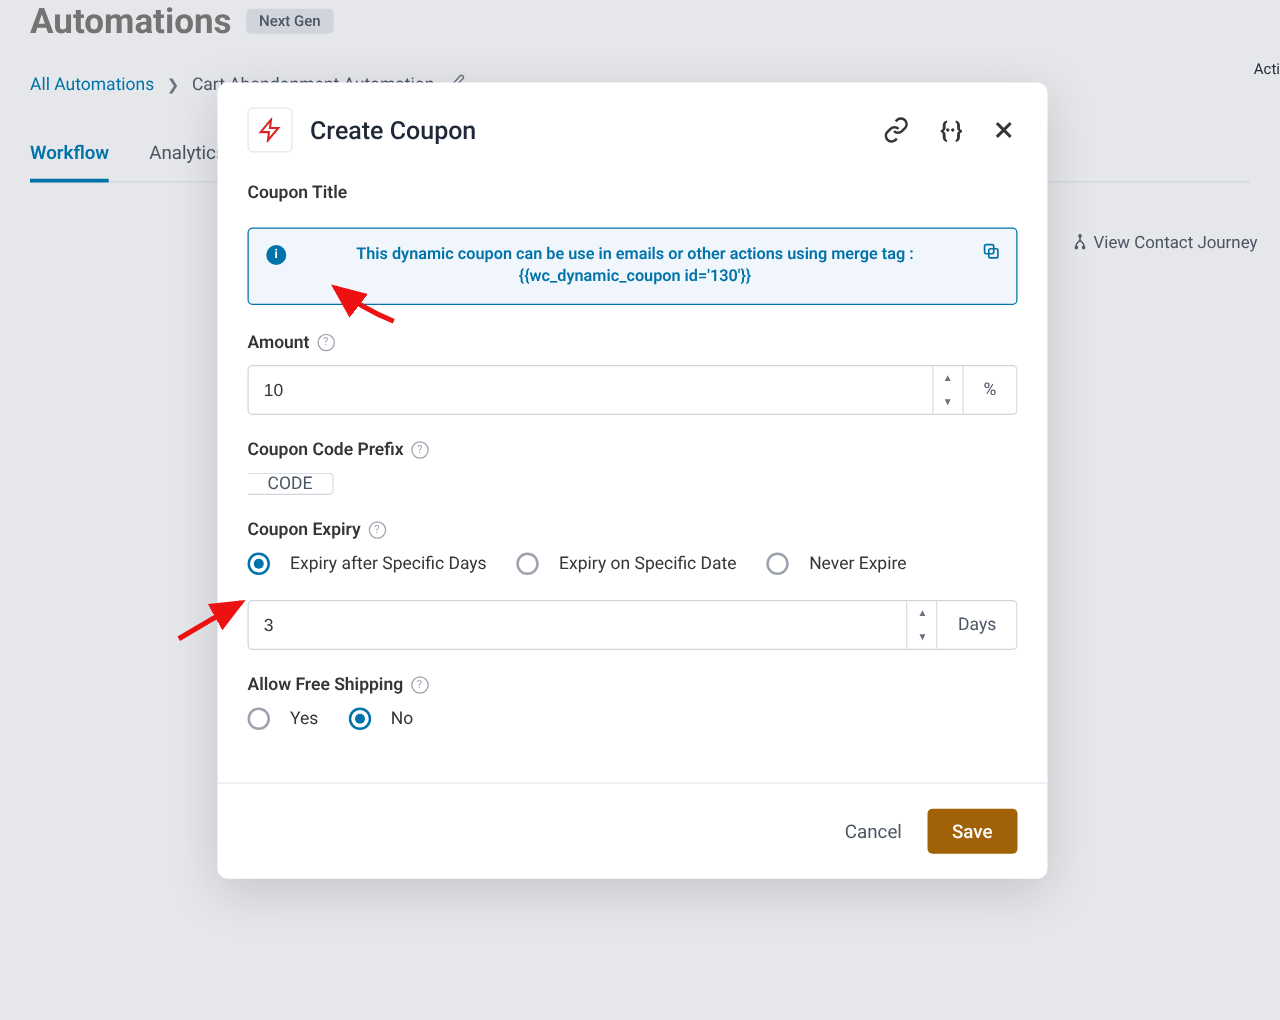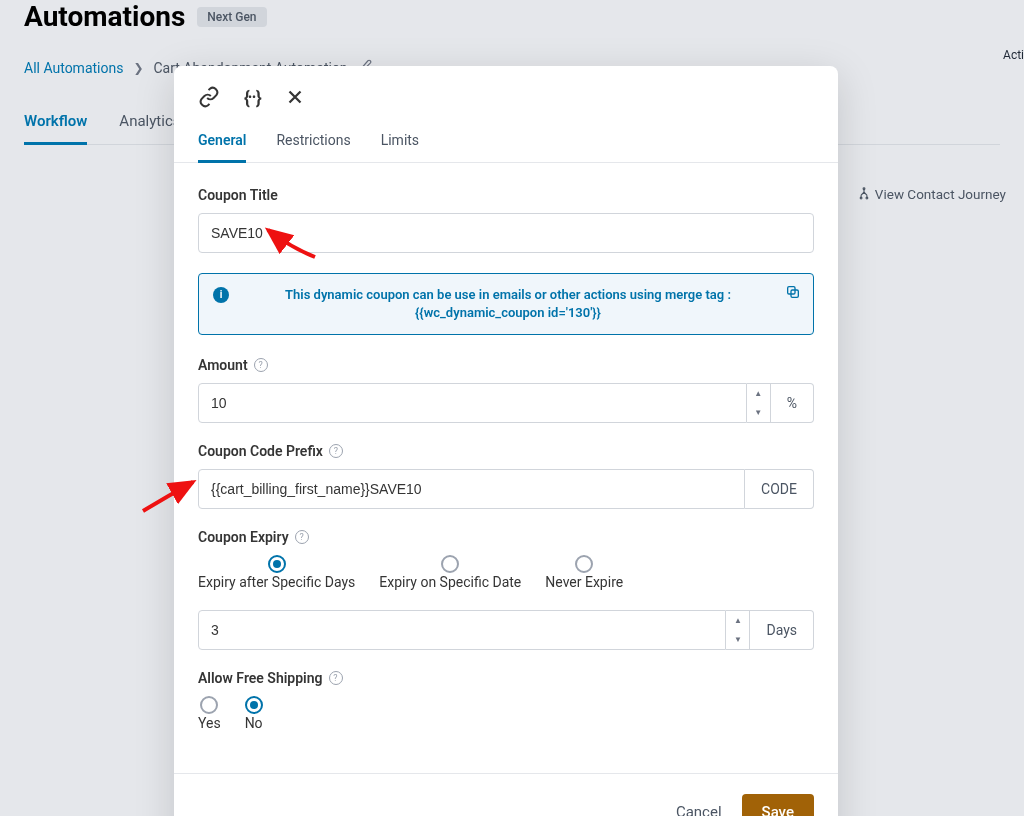--- a/index.html
+++ b/index.html
@@ -18,21 +18,21 @@
   }
   .title-row {
     display: flex;
     align-items: center;
     gap: 12px;
     padding-top: 0;
   }
   .page-title {
     font-size: 28px;
     font-weight: 700;
-    color: #000000;
+    color: #737373;
   }
   .badge {
     background: #d1d5db;
     color: #4b5563;
     font-size: 12px;
     padding: 3px 10px;
     border-radius: 4px;
     font-weight: 500;
   }
 
@@ -252,25 +252,24 @@
   }
 
   .radio-row {
     display: flex;
     gap: 24px;
     align-items: center;
   }
   .radio-item {
     display: flex;
     align-items: center;
-    gap: 1px;
+    gap: 16px;
     font-size: 14px;
     color: #353535;
     cursor: pointer;
-    flex-direction: column;
   }
   .radio {
     width: 18px; height: 18px;
     border: 2px solid #9ca3af;
     border-radius: 50%;
     display: inline-flex;
     align-items: center;
     justify-content: center;
   }
   .radio.checked {
@@ -346,49 +345,51 @@
       <circle cx="12" cy="3" r="1.5"></circle>
       <circle cx="7" cy="19" r="1.5"></circle>
       <circle cx="17" cy="19" r="1.5"></circle>
     </svg>
   <span>View Contact Journey</span>
 </div>
 
 <div class="modal">
 
   <div class="modal-header">
+    <div class="modal-header-left">
+      <div class="lightning-box">
+        <svg width="20" height="20" viewBox="0 0 24 24" fill="none" stroke="#dc2626" stroke-width="2">
+            <path d="M13 2 3 14h8l-1 8 10-12h-8l1-8z"></path>
+          </svg>
+      </div>
+      <div class="modal-title">Create Coupon</div>
+    </div>
     <div class="modal-header-right">
       <span class="icon-btn">
         <svg width="22" height="22" viewBox="0 0 24 24" fill="none" stroke="currentColor" stroke-width="2.2">
             <path d="M10 13a5 5 0 0 0 7 0l3-3a5 5 0 0 0-7-7l-1.5 1.5"></path>
             <path d="M14 11a5 5 0 0 0-7 0l-3 3a5 5 0 0 0 7 7l1.5-1.5"></path>
           </svg>
       </span>
       <span class="icon-btn" style="font-weight:700;font-size:18px;letter-spacing:-2px;">{<span style="font-size:11px;vertical-align:middle;letter-spacing:0;">••</span>}</span>
       <span class="icon-btn">
         <svg width="22" height="22" viewBox="0 0 24 24" stroke="currentColor" stroke-width="2.5">
             <path d="M18 6 6 18M6 6l12 12"></path>
           </svg>
       </span>
     </div>
   </div>
 
-  <div class="modal-tabs">
-    <div class="modal-tab active">General</div>
-    <div class="modal-tab">Restrictions</div>
-    <div class="modal-tab">Limits</div>
-  </div>
 
   <div class="modal-body">
 
     <div class="form-group">
       <div class="label-row">
         <span class="label">Coupon Title</span>
       </div>
-      <input class="text-input" value="SAVE10" style="">
     </div>
 
     <div class="info-box">
       <span class="info-circ">i</span>
       <span style="padding-right:22px;text-align:center;">This dynamic coupon can be use in emails or other actions using merge tag : {{wc_dynamic_coupon id='130'}}</span>
       <span class="copy-icon">
         <svg width="16" height="16" viewBox="0 0 24 24" fill="none" stroke="currentColor" stroke-width="2">
             <rect x="9" y="9" width="11" height="11" rx="2"></rect>
             <rect x="4" y="4" width="11" height="11" rx="2"></rect>
           </svg>
@@ -409,21 +410,20 @@
         <div class="input-addon">%</div>
       </div>
     </div>
 
     <div class="form-group">
       <div class="label-row">
         <span class="label">Coupon Code Prefix</span>
         <span class="help-icon">?</span>
       </div>
       <div class="input-group">
-        <input class="text-input" value="{{cart_billing_first_name}}SAVE10" style="">
         <div class="input-addon">CODE</div>
       </div>
     </div>
 
     <div class="form-group">
       <div class="label-row">
         <span class="label">Coupon Expiry</span>
         <span class="help-icon">?</span>
       </div>
       <div class="radio-row">

